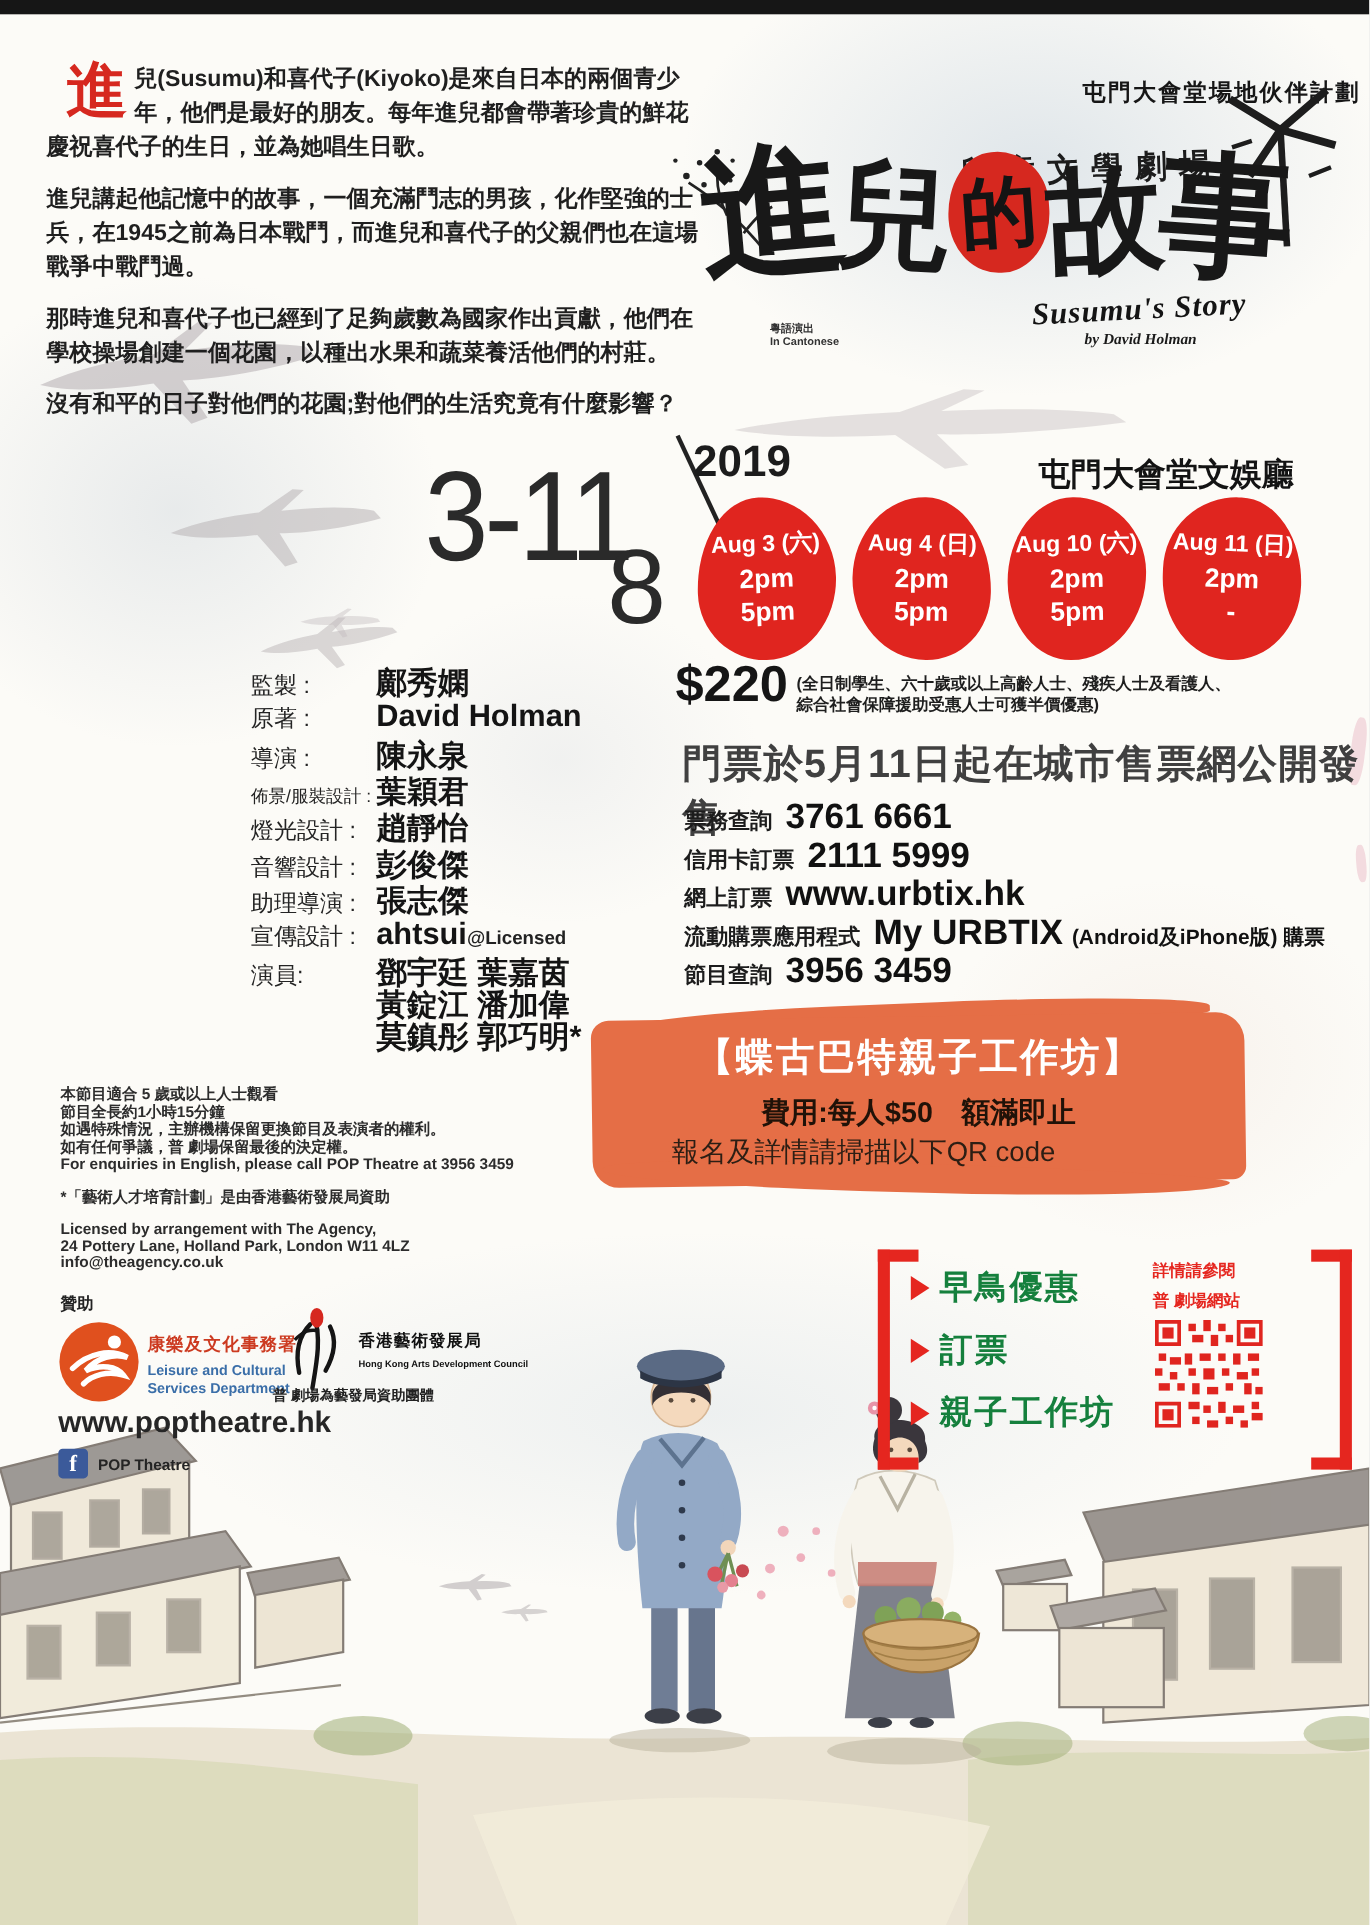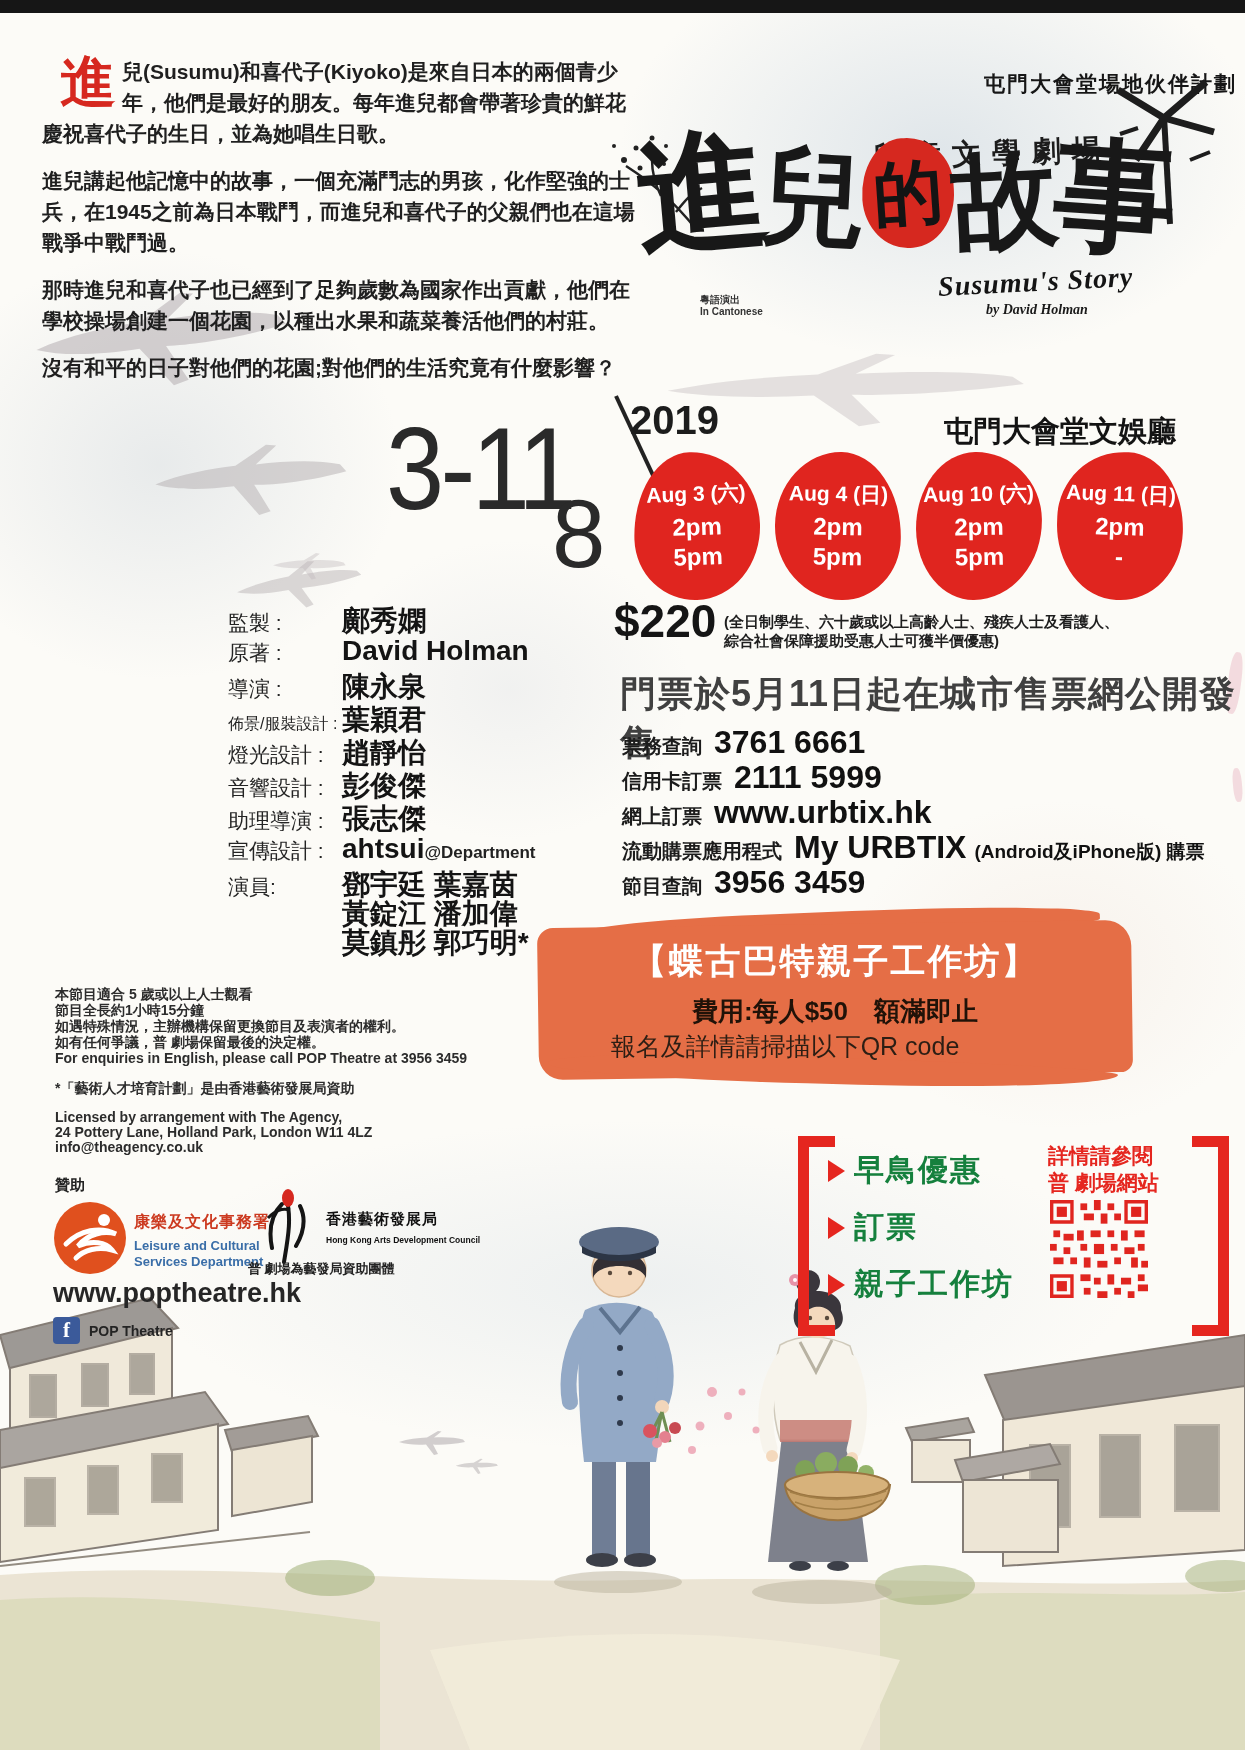--- a/index.html
+++ b/index.html
@@ -98,21 +98,21 @@
   .hkadc-zh{font-size:15px;font-weight:800;color:#111;letter-spacing:1px;}
   .hkadc-en{font-size:8.5px;font-weight:700;color:#111;margin-top:6px;}
   .grant{left:248px;top:1260px;font-size:13px;font-weight:600;color:#222;}
   
   .bracket-l{left:798px;top:1136px;width:26px;height:178px;border-left:11px solid #e5261f;border-top:11px solid #e5261f;border-bottom:11px solid #e5261f;}
   .bracket-r{left:1192px;top:1136px;width:26px;height:178px;border-right:11px solid #e5261f;border-top:11px solid #e5261f;border-bottom:11px solid #e5261f;}
   .promo-items{left:828px;top:1142px;}
   .promo-row{display:flex;align-items:center;height:57px;}
   .tri{width:0;height:0;border-left:17px solid #e5261f;border-top:11px solid transparent;border-bottom:11px solid transparent;margin-right:9px;}
   .promo-label{font-size:30px;font-weight:900;color:#15803d;letter-spacing:2px;white-space:nowrap;}
-  .promo-note{left:1048px;top:1142px;font-size:21px;font-weight:800;color:#e5261f;line-height:27px;}
+  .promo-note{left:1048px;top:1142px;font-size:15px;font-weight:800;color:#e5261f;line-height:27px;}
   .qr{left:1050px;top:1200px;}
   
   .website{left:53px;top:1278px;font-size:27px;font-weight:600;color:#262626;}
   .fb-row{left:53px;top:1317px;display:flex;align-items:center;gap:9px;}
   .fb-icon{width:27px;height:27px;background:#3b5a9a;color:#fff;border-radius:4px;display:flex;align-items:center;justify-content:center;
            font-family:"Liberation Serif",serif;font-weight:700;font-size:21px;}
   .fb-label{font-size:14px;font-weight:600;color:#242424;}
 </style>
 </head>
 <body>
@@ -373,21 +373,21 @@
       <span class="c-label">音響設計 :</span>
       <span class="c-value">彭俊傑</span>
     </div>
     <div class="credit-row">
       <span class="c-label">助理導演 :</span>
       <span class="c-value">張志傑</span>
     </div>
     <div class="credit-row">
       <span class="c-label">宣傳設計 :</span>
       <span class="c-value">ahtsui</span>
-      <span class="c-suffix">@Department</span>
+      <span class="c-suffix">@Licensed</span>
     </div>
     <div class="credit-row tight">
       <span class="c-label">演員:</span>
       <span class="c-value">鄧宇廷 葉嘉茵</span>
     </div>
     <div class="credit-row tight">
       <span class="c-label"></span>
       <span class="c-value">黃錠江 潘加偉</span>
     </div>
     <div class="credit-row tight">

